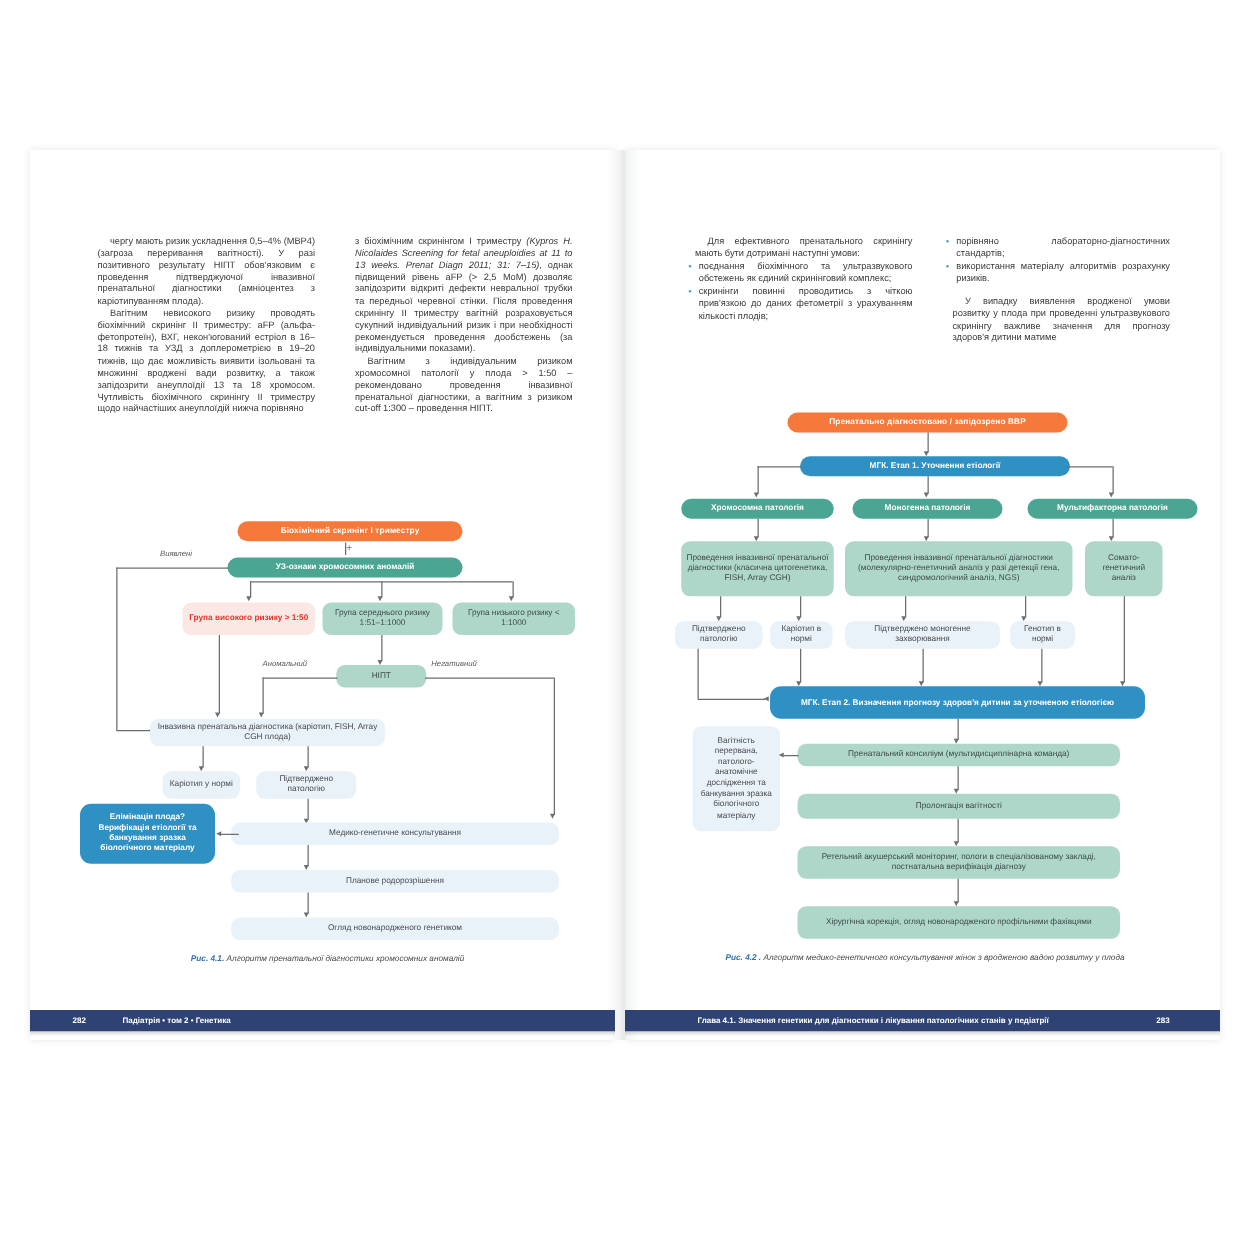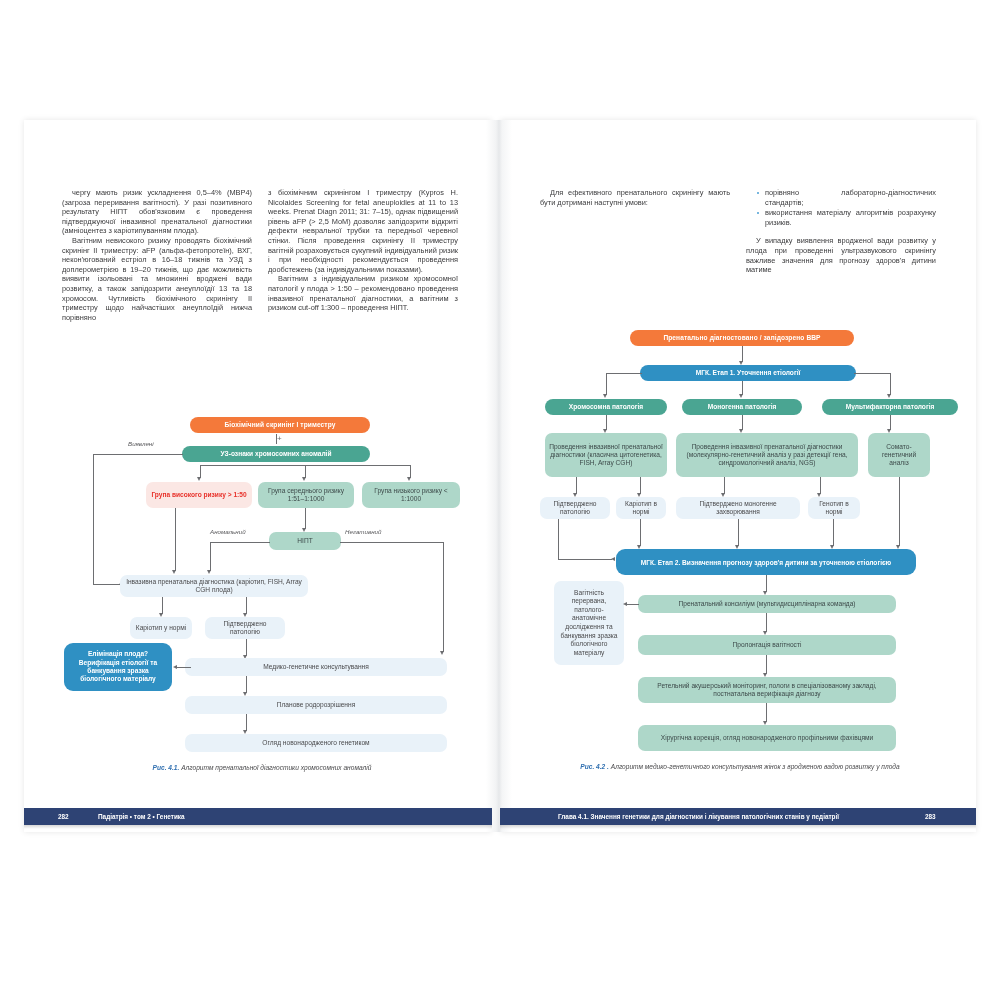--- a/index.html
+++ b/index.html
@@ -17,23 +17,23 @@
   
   .sheet{position:absolute;top:120px;height:712px;background:#fff;}
   .sheet-left{left:24px;width:468px;box-shadow:0 0 6px rgba(0,0,0,.10);}
   .sheet-right{left:500px;width:476px;box-shadow:0 0 6px rgba(0,0,0,.10);}
   .gutter{
     position:absolute;left:486px;top:120px;width:26px;height:712px;
     background:linear-gradient(to right,#ffffff 0%,#f2f3f4 38%,#e6e8ea 50%,#f4f5f6 62%,#ffffff 100%);
   }
 
   .col{position:absolute;font-size:7.4px;line-height:9.6px;color:#3a3a3c;text-align:justify;}
-  .col p{margin:0 0 0 0;text-indent:10px;}
+  .col p{margin:0 0 0 16px;text-indent:10px;}
   .col p.noind{text-indent:0;}
-  .ital{}
+  .ital{font-style:italic;}
 
   
   ul.b{margin:0;padding:0;list-style:none;}
   ul.b li{position:relative;padding-left:9px;margin-bottom:1px;text-align:justify;}
   ul.b li:before{content:"";position:absolute;left:1px;top:3.6px;width:2.4px;height:2.4px;background:#4b9fd5;border-radius:50%;}
 
   
   .fc{position:absolute;}
   .node{
     position:absolute;box-sizing:border-box;
@@ -156,28 +156,32 @@
     <div class="arw" style="left:181.4px;top:315px;"></div>
     <div class="node n-lblue" style="left:123px;top:319px;width:262px;height:18px;">Огляд новонародженого генетиком</div>
   </div>
 
   <div class="cap" style="left:62px;top:763px;width:400px;">
     <b>Рис. 4.1.</b><span class="ital"> Алгоритм пренатальної діагностики хромосомних аномалій</span>
   </div>
 
   <div class="col" style="left:540px;top:188px;width:190px;">
     <p>Для ефективного пренатального скринінгу мають бути дотримані наступні умови:</p>
+    <ul class="b" style="margin-top:1px;margin-left:10px;">
+      <li>поєднання біохімічного та ультразвукового обстежень як єдиний скринінговий комплекс;</li>
+      <li>скринінги повинні проводитись з чіткою прив'язкою до даних фетометрії з урахуванням кількості плодів;</li>
+    </ul>
   </div>
 
   <div class="col" style="left:746px;top:188px;width:190px;">
     <ul class="b" style="margin-left:10px;">
       <li>порівняно лабораторно-діагностичних стандартів;</li>
       <li>використання матеріалу алгоритмів розрахунку ризиків.</li>
     </ul>
-    <p style="margin-top:9px;">У випадку виявлення вродженої вади розвитку у плода при проведенні ультразвукового скринінгу важливе значення для прогнозу здоров'я дитини матиме</p>
+    <p style="margin-top:9px;">У випадку виявлення вродженої умови розвитку у плода при проведенні ультразвукового скринінгу важливе значення для прогнозу здоров'я дитини матиме</p>
   </div>
 
   <div class="fc" style="left:528px;top:330px;width:440px;height:420px;">
 
     <div class="node n-orange" style="left:102px;top:0px;width:224px;height:16px;">Пренатально діагностовано / запідозрено ВВР</div>
     <div class="ln lnv" style="left:214px;top:16px;height:16px;"></div>
     <div class="arw" style="left:211.4px;top:31px;"></div>
 
     <div class="node n-blue" style="left:112px;top:35px;width:216px;height:16px;">МГК. Етап 1. Уточнення етіології</div>
 

